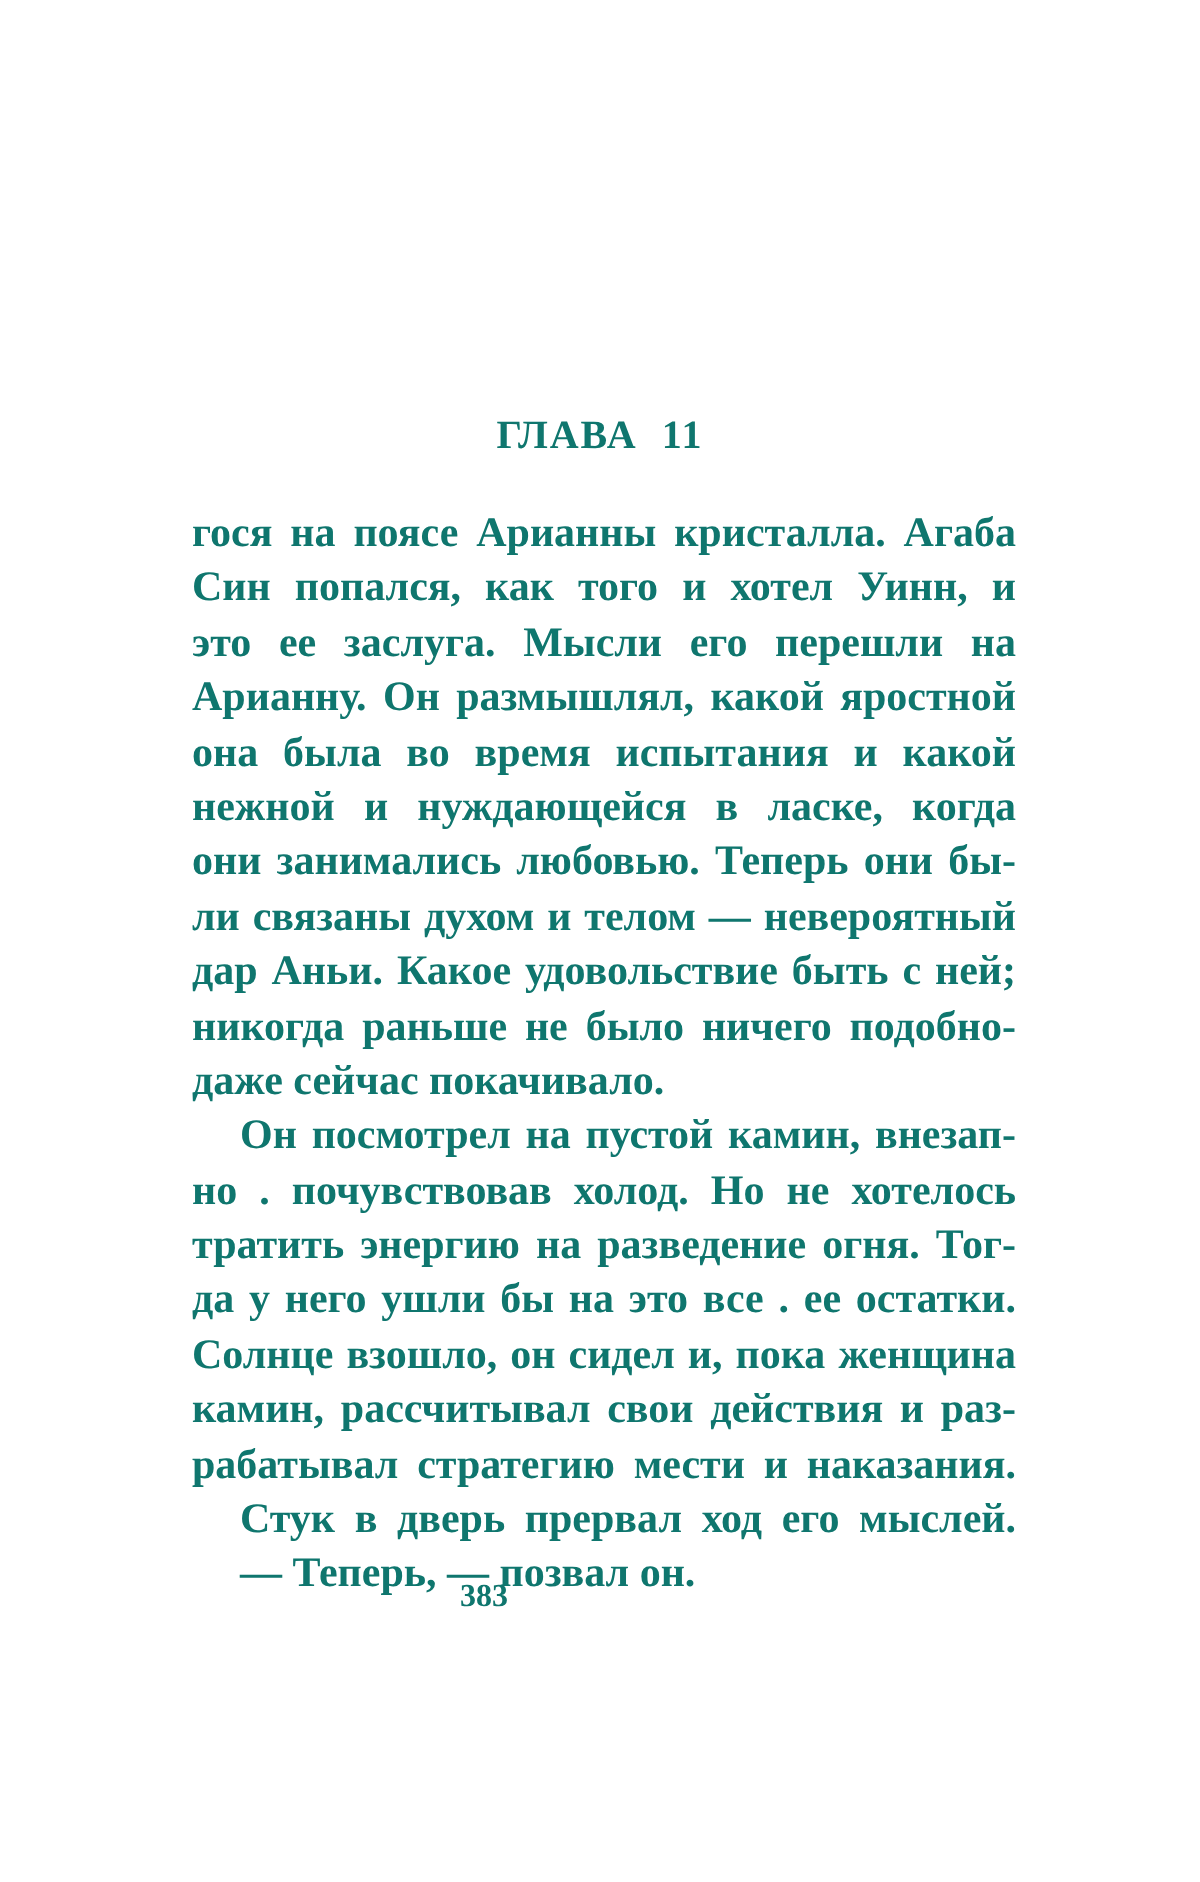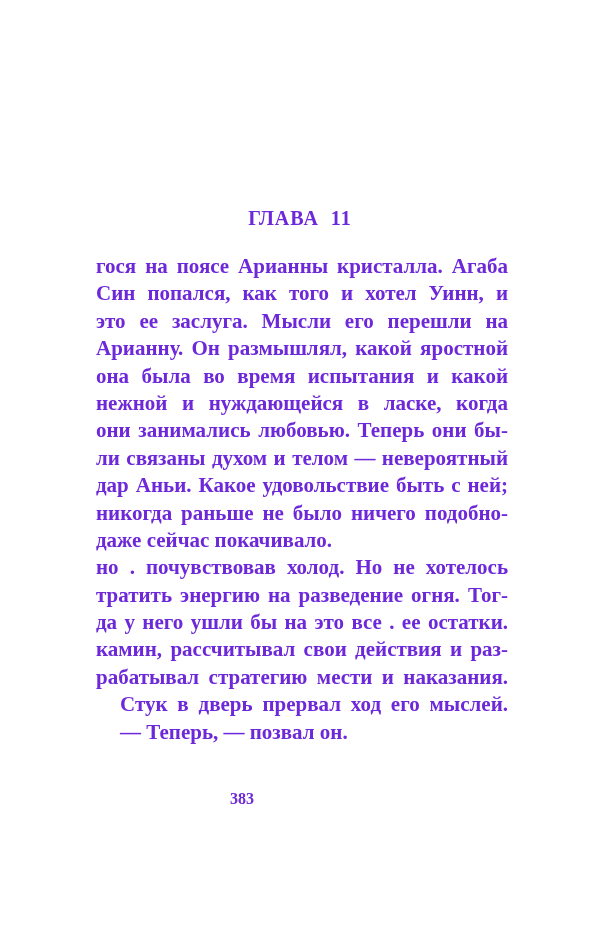--- a/index.html
+++ b/index.html
@@ -1,19 +1,19 @@
 <!DOCTYPE html>
 <html><head>
   <meta charset="utf-8">
   <style>
     html, body { margin: 0; padding: 0; background: #ffffff; }
     body { width: 600px; height: 941px; position: relative; overflow: hidden; }
     .page {
       position: absolute; left: 0; top: 0; width: 600px; height: 941px;
-      background: #ffffff; color: #6d28d9;
+      background: #ffffff; color: #0f766e;
       font-family: "Liberation Serif", "DejaVu Serif", serif;
     }
     .chapter-title {
       position: absolute; top: 207px; left: 0; width: 600px;
       text-align: center; font-weight: bold; font-size: 20px; letter-spacing: 1px;
       word-spacing: 6px;
     }
     .body-text {
       position: absolute; left: 96px; top: 253px; width: 412px;
       font-size: 21px; font-weight: bold; line-height: 27.4px;
@@ -40,23 +40,25 @@
     <span class="line">Син попался, как того и хотел Уинн, и</span>
     <span class="line">это ее заслуга. Мысли его перешли на</span>
     <span class="line">Арианну. Он размышлял, какой яростной</span>
     <span class="line">она была во время испытания и какой</span>
     <span class="line">нежной и нуждающейся в ласке, когда</span>
     <span class="line">они занимались любовью. Теперь они бы-</span>
     <span class="line">ли связаны духом и телом — невероятный</span>
     <span class="line">дар Аньи. Какое удовольствие быть с ней;</span>
     <span class="line">никогда раньше не было ничего подобно-</span>
     <span class="line last">даже сейчас покачивало.</span>
+    <span class="line indent">Он посмотрел на пустой камин, внезап-</span>
     <span class="line">но . почувствовав холод. Но не хотелось</span>
     <span class="line">тратить энергию на разведение огня. Тог-</span>
     <span class="line">да у него ушли бы на это все . ее остатки.</span>
+    <span class="line">Солнце взошло, он сидел и, пока женщина</span>
     <span class="line">камин, рассчитывал свои действия и раз-</span>
     <span class="line">рабатывал стратегию мести и наказания.</span>
     <span class="line indent">Стук в дверь прервал ход его мыслей.</span>
     <span class="line indent last">— Теперь, — позвал он.</span>
   </div>
 
   <div class="page-number">383</div>
 </div>
 
 </body></html>

